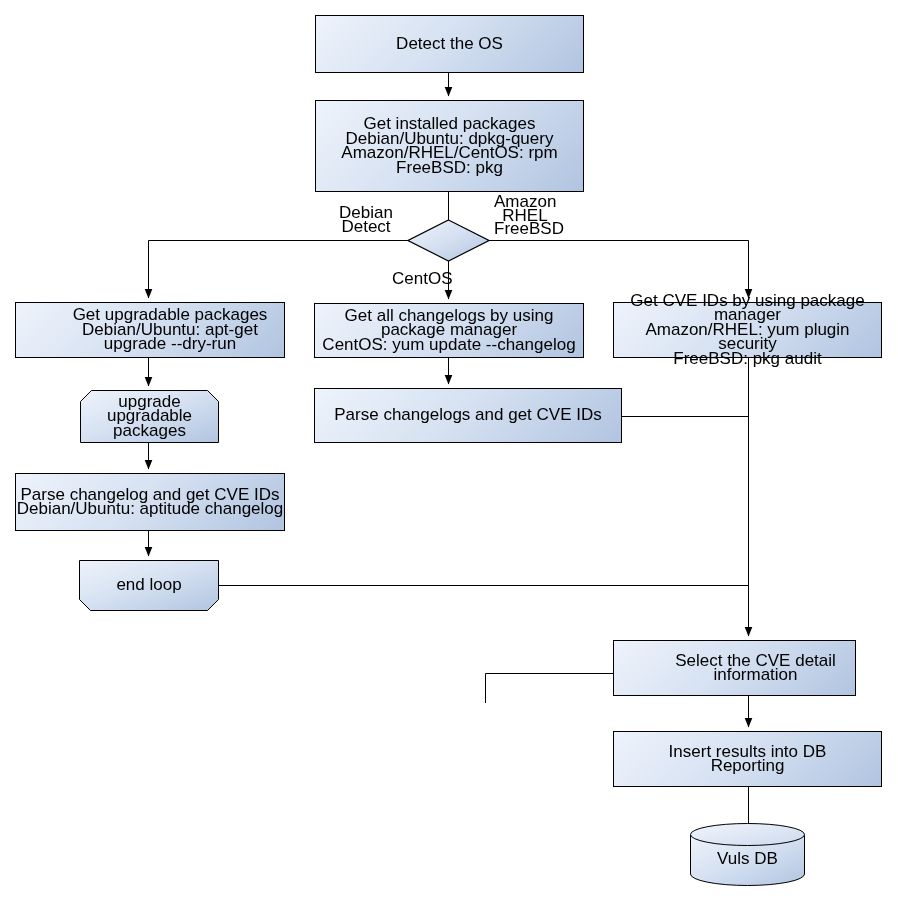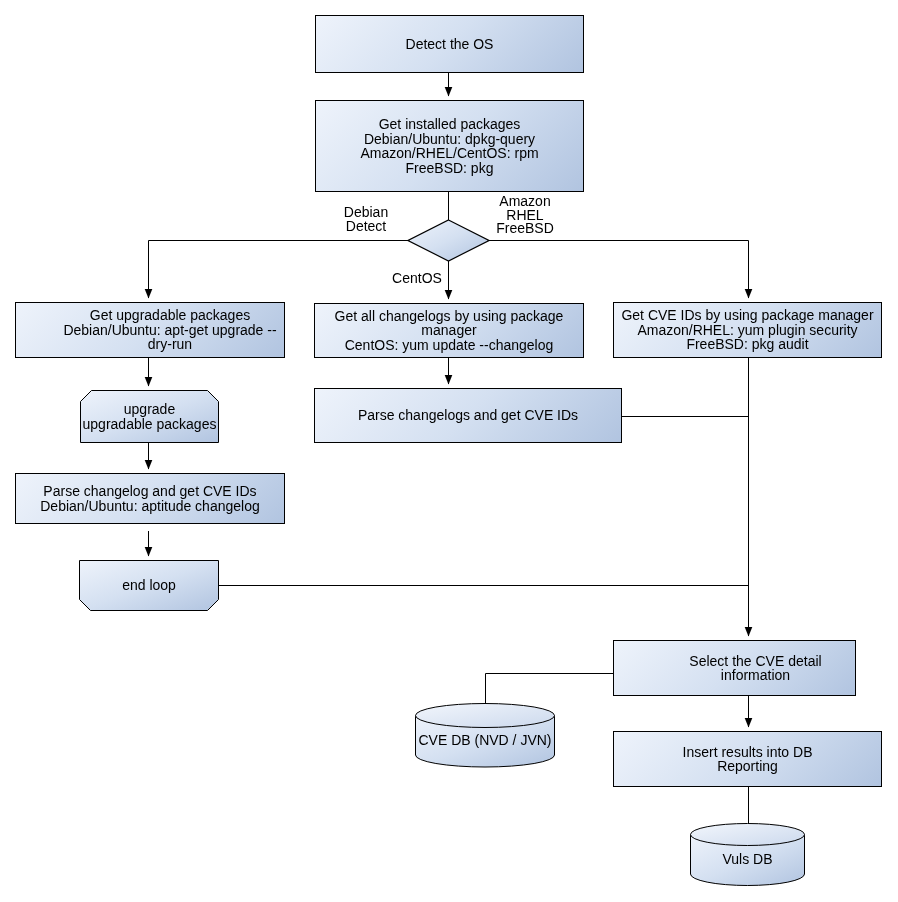--- a/index.html
+++ b/index.html
@@ -9,21 +9,21 @@
     overflow:hidden;
   }
   .edges { position:absolute; left:0; top:0; }
   .node {
     position:absolute; box-sizing:border-box;
     border:1px solid var(--border, #000);
     background:linear-gradient(135deg, var(--fill-light,#eef3fb) 0%, #d4e0f1 50%, var(--fill-dark,#b1c4e0) 100%);
     display:flex; align-items:center; justify-content:center;
   }
   .node-text, .shape-text, .edge-label {
-    font-size:14px; line-height:14.5px; text-align:center;
+    font-size:17px; line-height:14.5px; text-align:center;
     white-space:pre-line; color:#000;
   }
   .shape { position:absolute; }
   .shape svg { display:block; }
   .shape .shape-text {
     position:absolute; left:0; top:0; right:0; bottom:0;
     display:flex; align-items:center; justify-content:center;
   }
   .shape.cylinder .shape-text { padding-top:10px; }
   .edge-label { position:absolute; line-height:13.5px; }
@@ -76,21 +76,21 @@
 Debian/Ubuntu: dpkg-query
 Amazon/RHEL/CentOS: rpm
 FreeBSD: pkg</span>
   </div>
 
   <div class="node" style="left:15px; top:302px; width:270px; height:56px;padding-left:40px;">
     <span class="node-text">Get upgradable packages
 Debian/Ubuntu: apt-get upgrade --dry-run</span>
   </div>
 
-  <div class="node" style="left:15px; top:473px; width:270px; height:51px;">
+  <div class="node" style="left:15px; top:473px; width:270px; height:58px;">
     <span class="node-text">Parse changelog and get CVE IDs
 Debian/Ubuntu: aptitude changelog</span>
   </div>
 
   <div class="node" style="left:314px; top:303px; width:270px; height:55px;">
     <span class="node-text">Get all changelogs by using package manager
 CentOS: yum update --changelog</span>
   </div>
 
   <div class="node" style="left:314px; top:388px; width:308px; height:55px;">
@@ -126,27 +126,20 @@
 upgradable packages</div>
   </div>
 
   <div class="shape" style="left:79px; top:560px;">
     <svg width="140" height="51" viewBox="0 0 140 51">
       <polygon points="0.5,0.5 139.5,0.5 139.5,39.5 128.5,50.5 11.5,50.5 0.5,39.5" fill="url(#grad)" stroke="#000"></polygon>
     </svg>
     <div class="shape-text">end loop</div>
   </div>
 
-  <div class="shape cylinder" style="left:415px; top:703px;">
-    <svg width="140" height="65" viewBox="0 0 140 65">
-      <path d="M0.5,12.5 L0.5,52 A69.5,12 0 0 0 139.5,52 L139.5,12.5" fill="url(#grad)" stroke="#000"></path>
-      <ellipse cx="70" cy="12.5" rx="69.5" ry="12" fill="url(#gradTop)" stroke="#000"></ellipse>
-    </svg>
-    <div class="shape-text">CVE DB (NVD / JVN)</div>
-  </div>
 
   <div class="shape cylinder" style="left:690px; top:823px;">
     <svg width="115" height="63" viewBox="0 0 115 63">
       <path d="M0.5,11.5 L0.5,51 A57,11.5 0 0 0 114.5,51 L114.5,11.5" fill="url(#grad)" stroke="#000"></path>
       <ellipse cx="57.5" cy="11.5" rx="57" ry="11" fill="url(#gradTop)" stroke="#000"></ellipse>
     </svg>
     <div class="shape-text">Vuls DB</div>
   </div>
 
   <div class="edge-label" style="left:335px; top:206px; width:62px;">Debian

